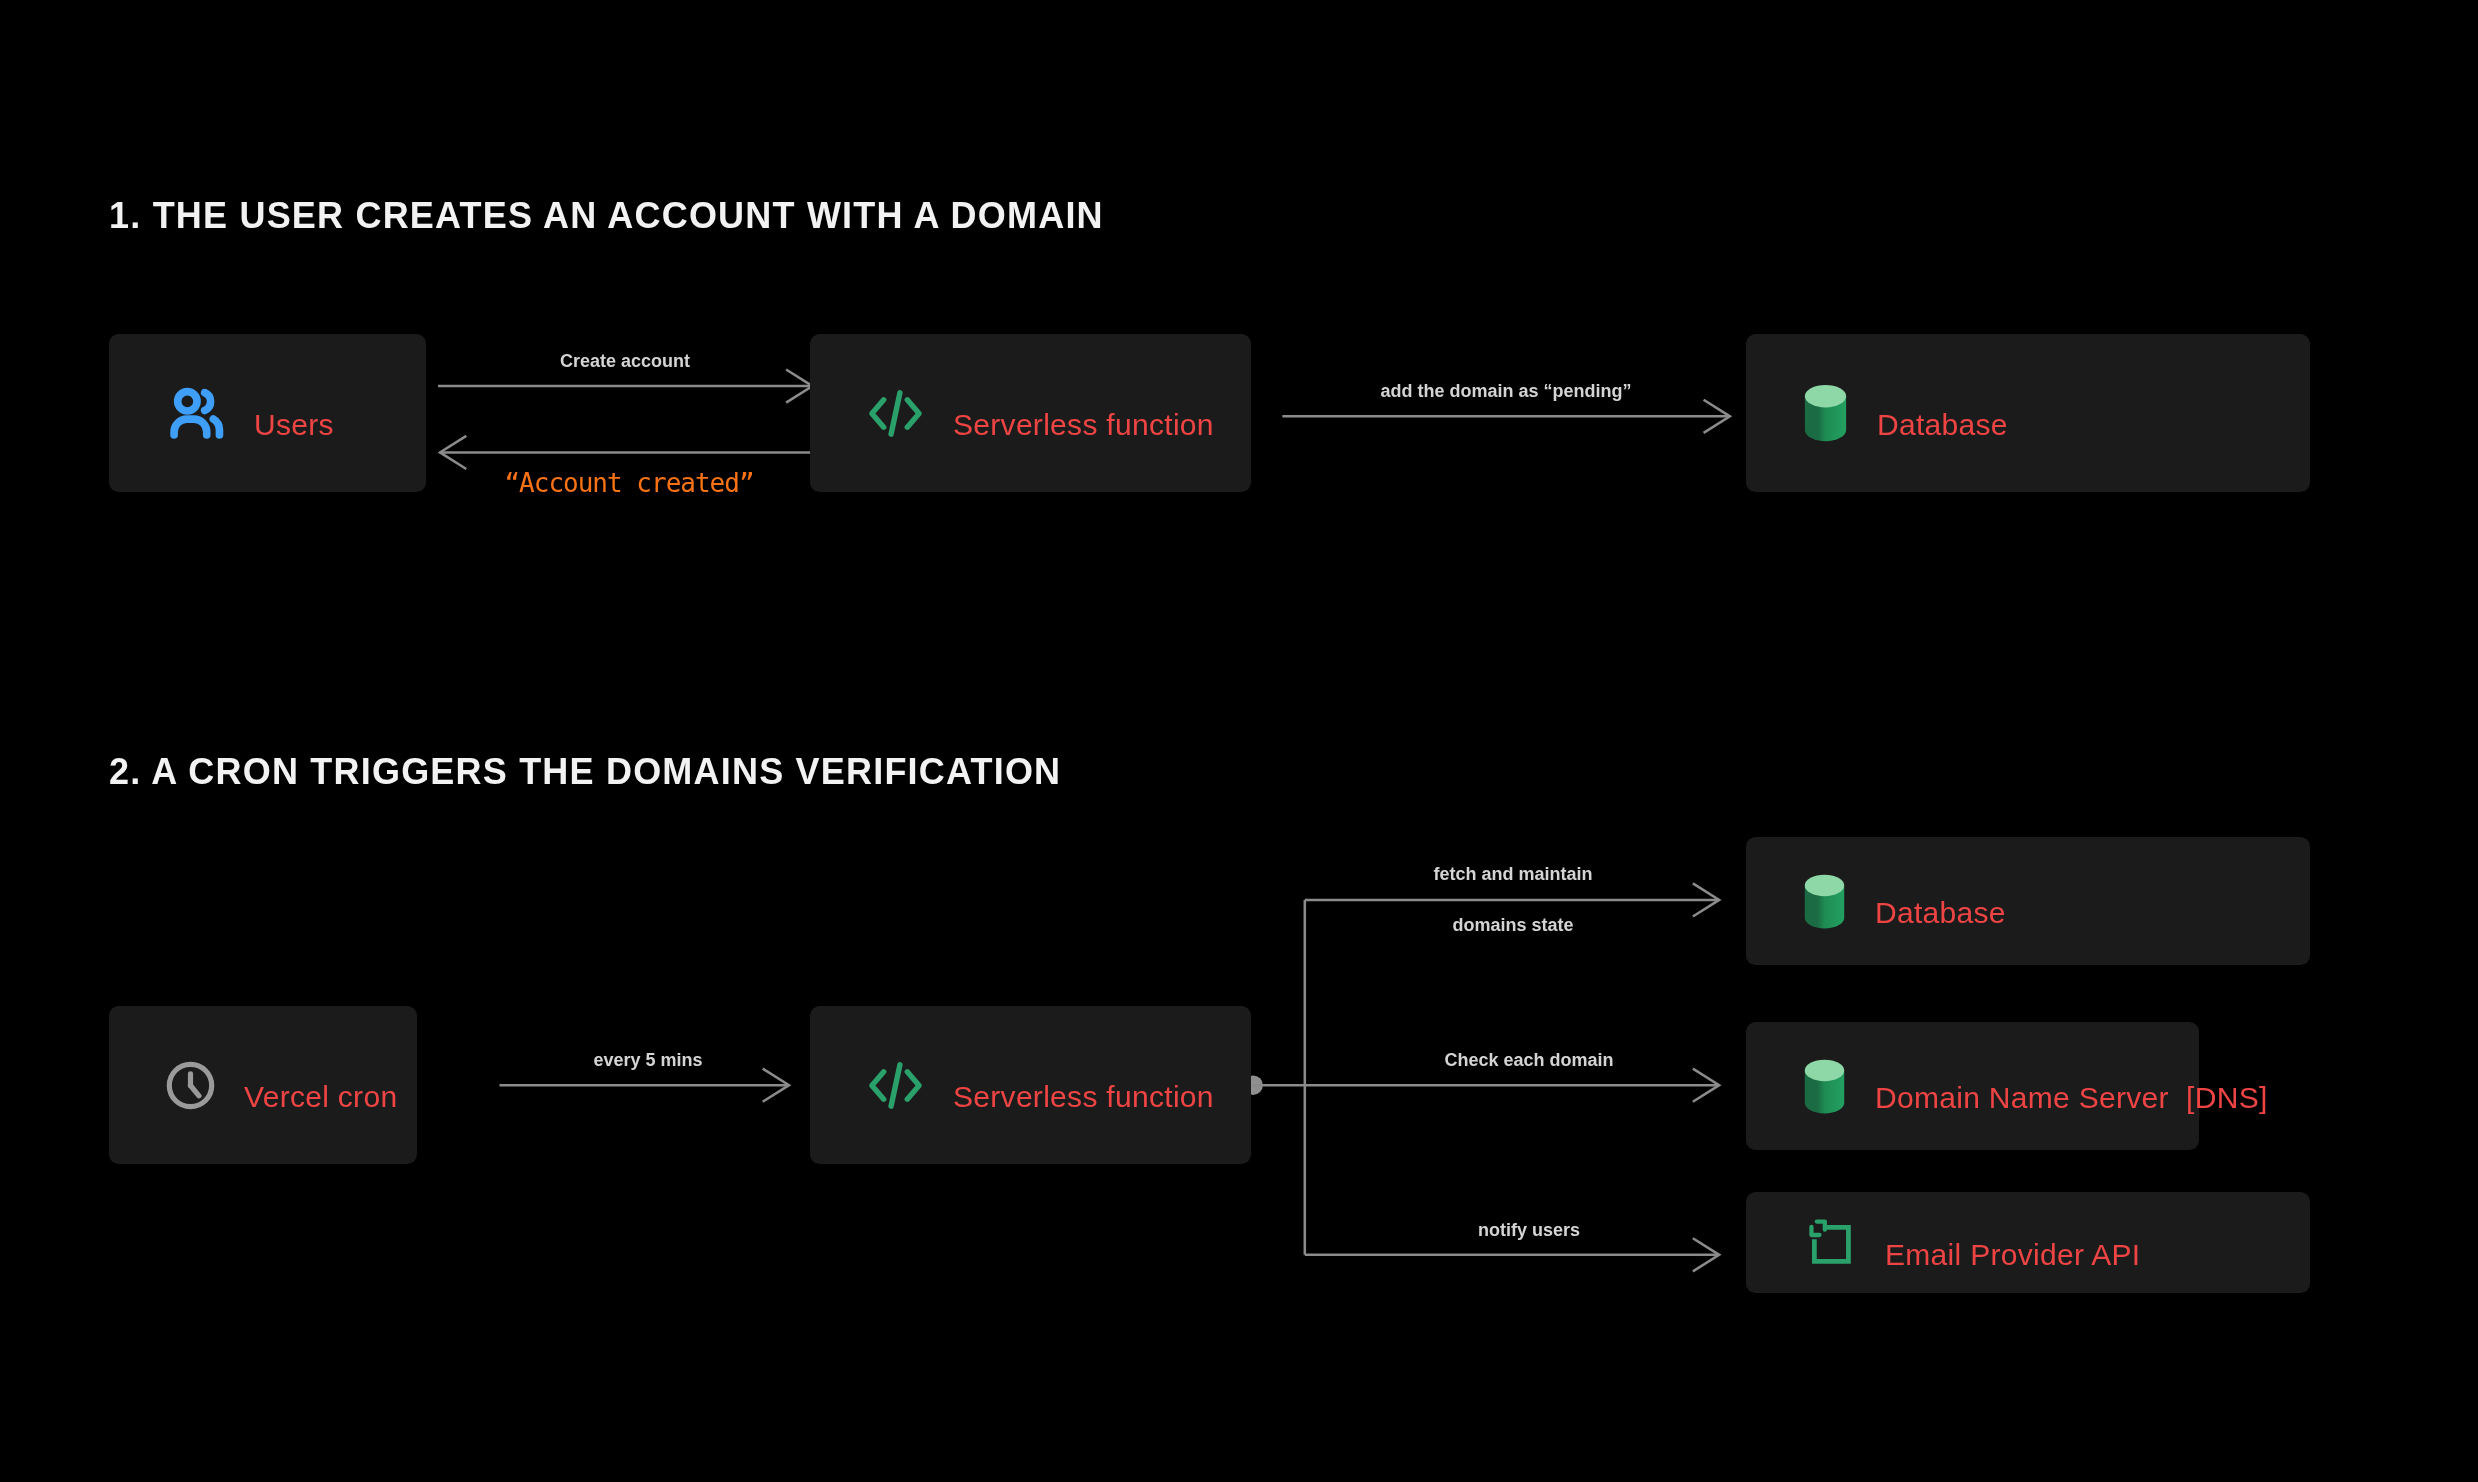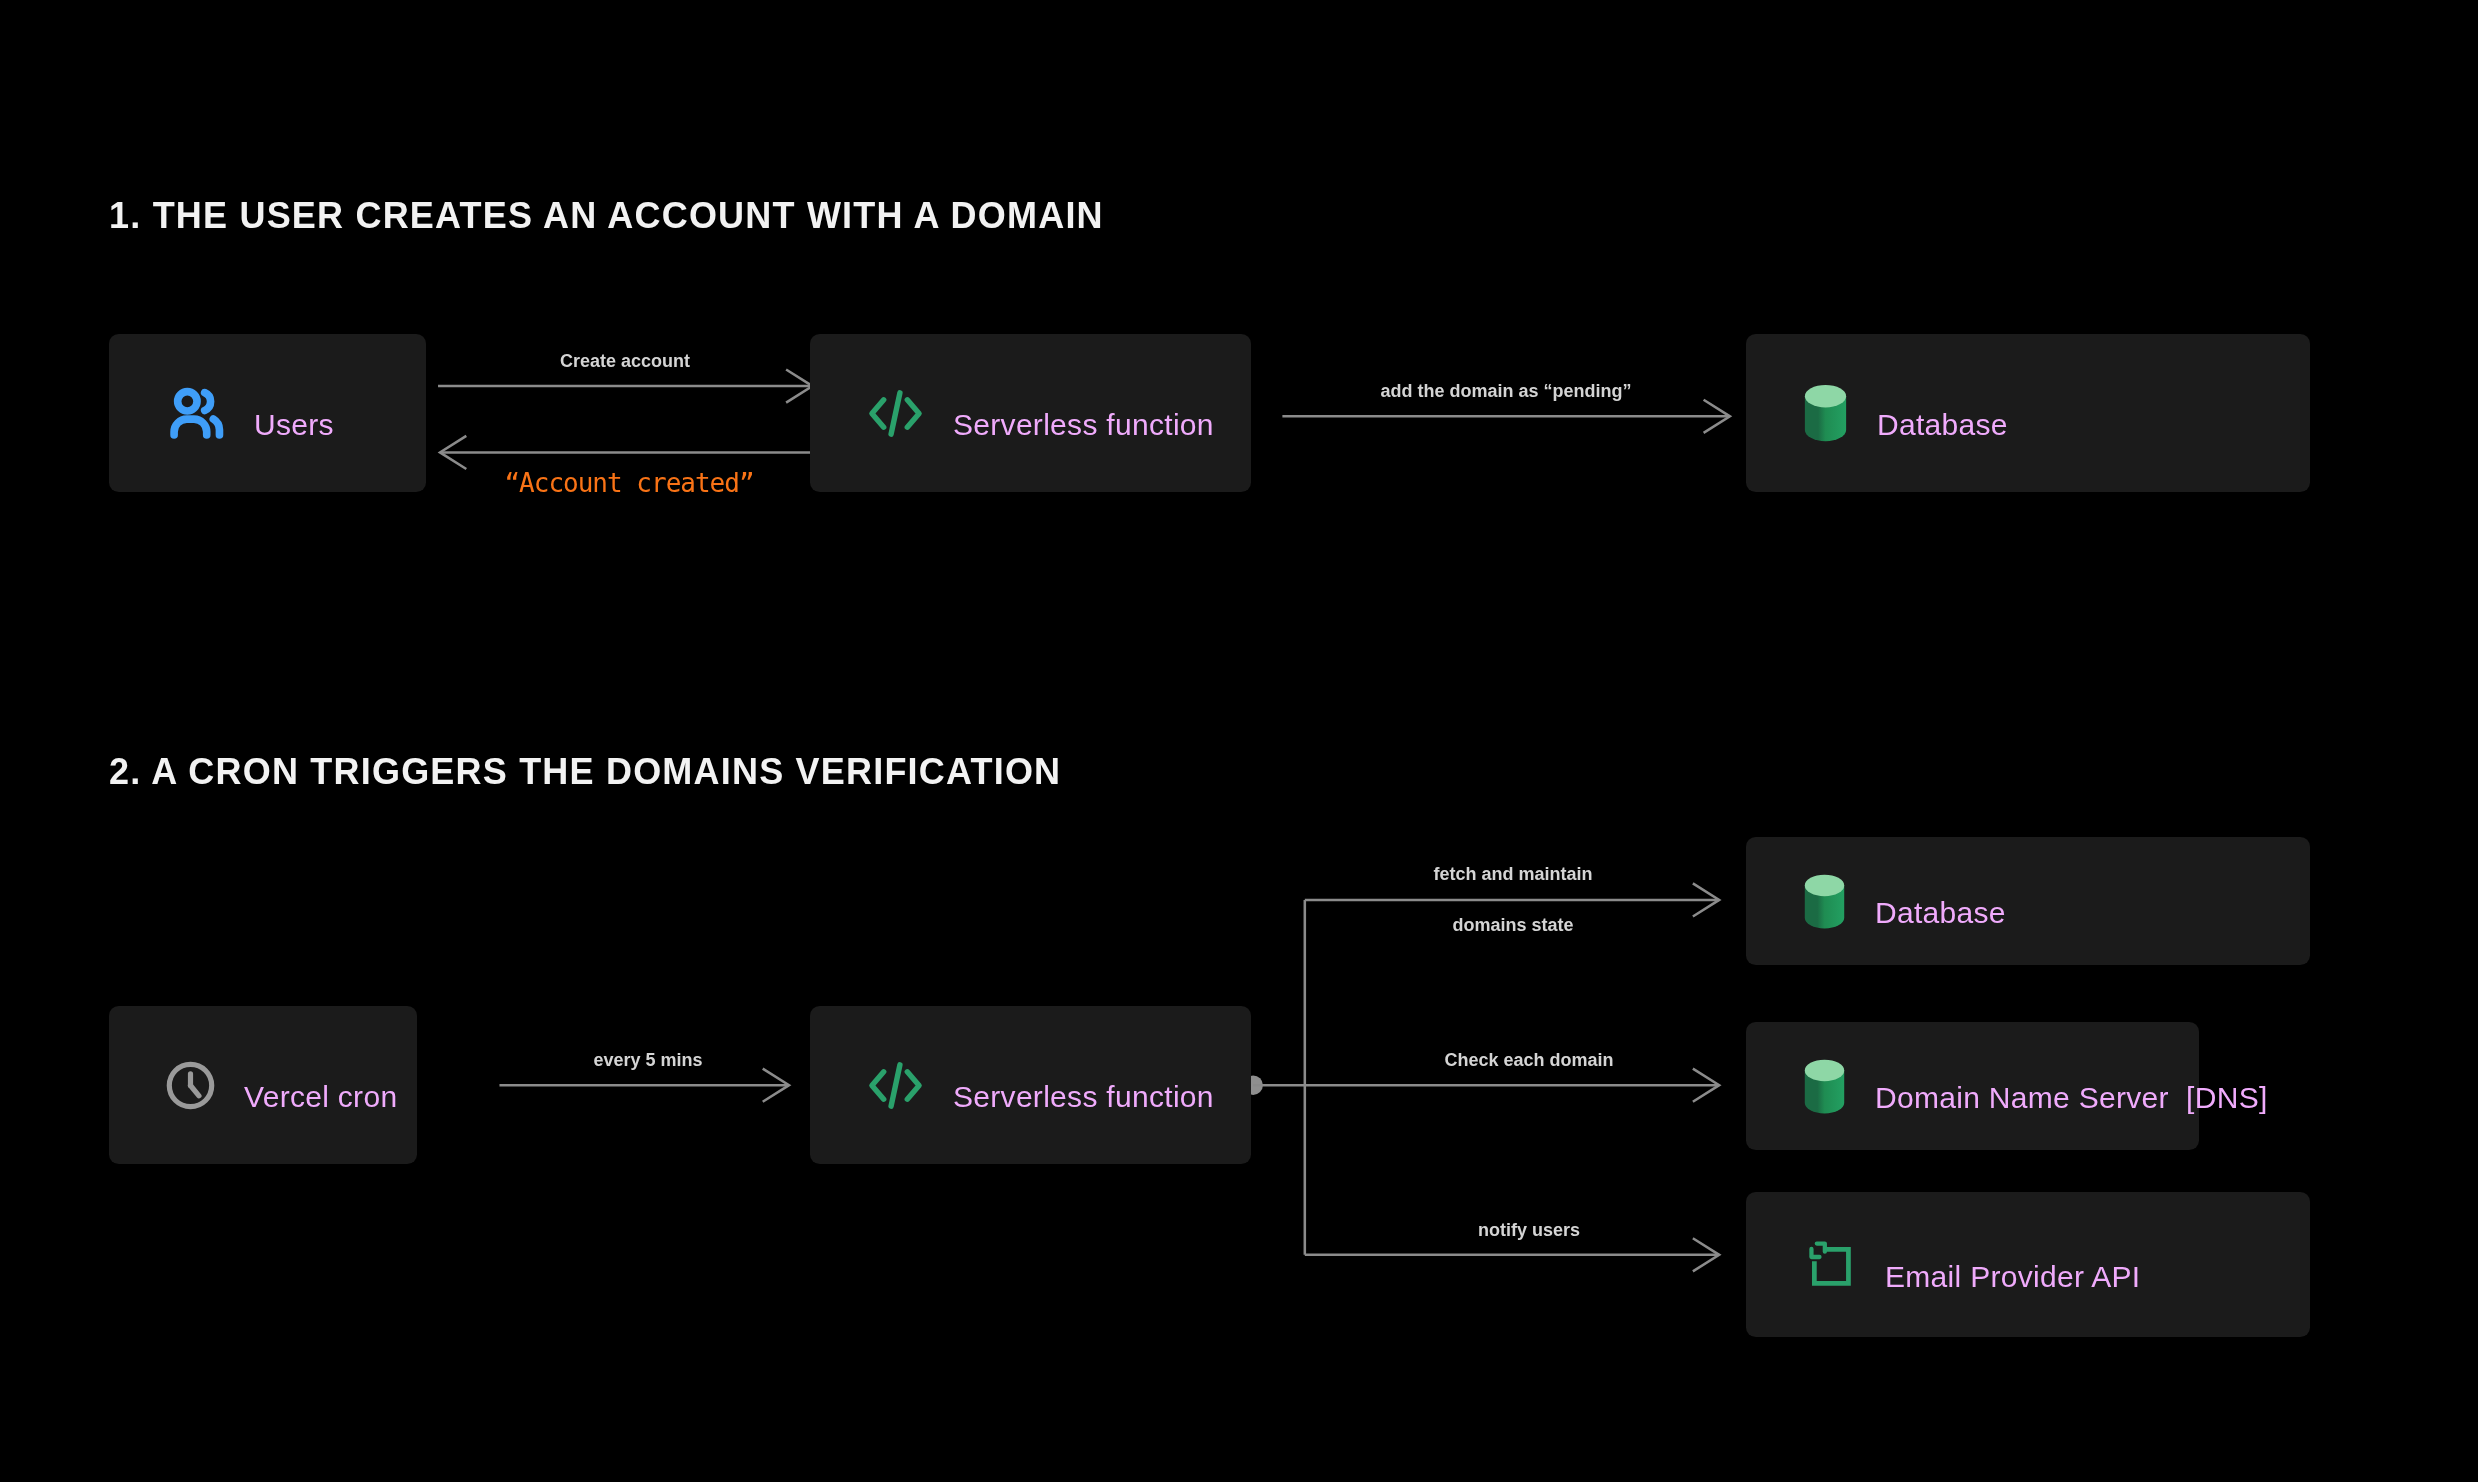--- a/index.html
+++ b/index.html
@@ -10,21 +10,21 @@
   .section-title{
     position:absolute;font-size:36px;font-weight:700;color:#f2f2f2;
     letter-spacing:1.2px;white-space:nowrap;
   }
   .box{
     position:absolute;background:#1b1b1b;border-radius:9.8px;
     display:flex;align-items:center;box-sizing:border-box;
     padding-left:57px;gap:29px;
   }
   .node-label{
-    font-size:30px;color:#f0abfc;white-space:pre;letter-spacing:0.3px;margin-top:24px;
+    font-size:30px;color:#ef4444;white-space:pre;letter-spacing:0.3px;margin-top:24px;
   }
   .icon{display:flex;align-items:center;flex:0 0 auto;}
   .arrow-label{
     position:absolute;transform:translateX(-50%);
     font-size:18px;font-weight:600;color:#d4d4d4;white-space:nowrap;
   }
   .arrow-label.mono{
     font-family:"DejaVu Sans Mono",monospace;font-weight:500;font-size:26px;color:#f97316;
     letter-spacing:-1px;
   }
@@ -169,21 +169,21 @@
   <div class="box" style="left:1746px;top:1022px;width:453px;height:128px">
     <span class="icon">
       <svg width="43" height="59" viewBox="0 0 48 64">
         <path d="M2 14 h44 v36 a22 12 0 0 1 -44 0 z" fill="url(#dbgrad)"></path>
         <ellipse cx="24" cy="14" rx="22" ry="12" fill="#8ed7a6"></ellipse>
       </svg>
     </span>
     <span class="node-label">Domain Name Server  [DNS]</span>
   </div>
 
-  <div class="box" style="left:1746px;top:1192px;width:564px;height:145px">
+  <div class="box" style="left:1746px;top:1192px;width:564px;height:101px">
     <span class="icon">
       <svg width="53" height="53" viewBox="0 0 56 56">
         <g stroke="#2aa16b" stroke-width="5" fill="none" stroke-linecap="square">
           <path d="M27 12 H48 V48 H12 V27"></path>
         </g>
         <g stroke="#2aa16b" stroke-width="4.5" fill="none" stroke-linecap="round" stroke-linejoin="round" transform="rotate(-45 16 13)">
           <polyline points="12,7 6,13 12,19"></polyline>
           <polyline points="20,7 26,13 20,19"></polyline>
         </g>
       </svg>

